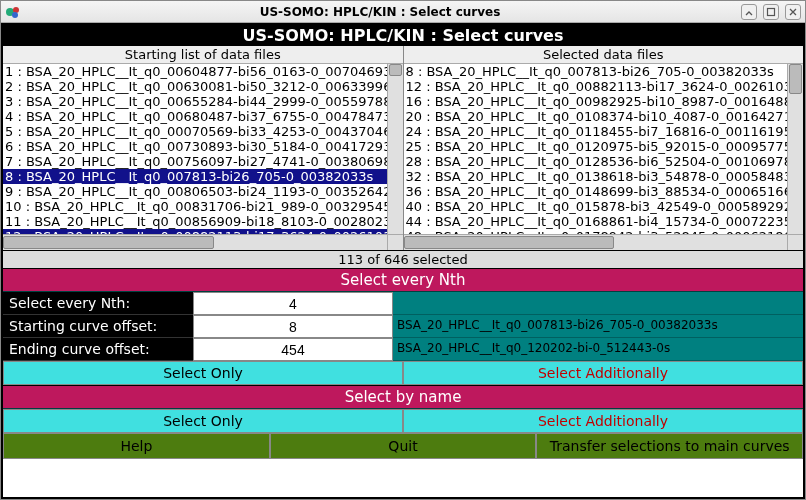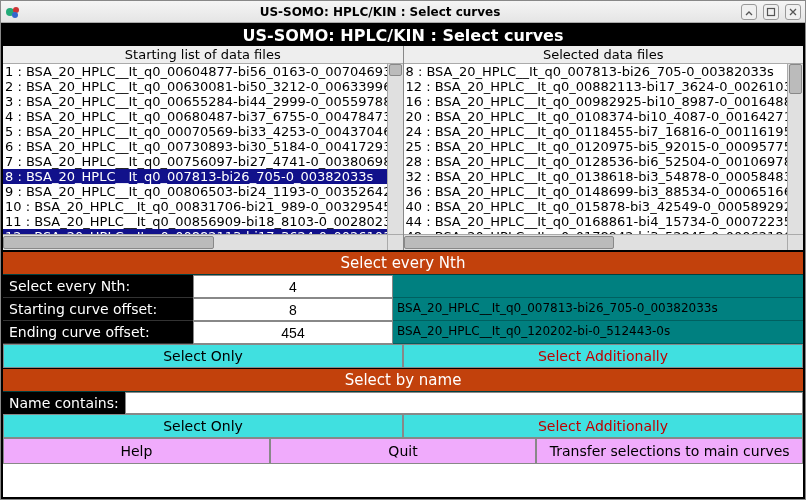--- a/index.html
+++ b/index.html
@@ -94,21 +94,21 @@
   .corner { position:absolute; right:0; bottom:0; width:16px; height:16px; background:#e0e0e0; border-left:1px solid #aaa; border-top:1px solid #aaa;}
 
   .status-line {
     text-align:center;
     font-size:13px;
     background:#ddd;
     padding:1px 0;
   }
 
   .section-title {
-    background:#c2410c;
+    background:#be185d;
     color:#fff;
     font-size:15px;
     text-align:center;
     padding:2px 0;
     border-top:1px solid #000;
     border-bottom:1px solid #004040;
   }
 
   .nth-grid {
     display:grid;
@@ -157,21 +157,21 @@
     flex:1; background:#fff; border:1px solid #888;
     display:flex; align-items:center;
   }
   .name-input-wrap input {
     flex:1; border:none; font-size:14px; padding:2px 4px; outline:none; background:transparent;
   }
 
   .bottom-btn-row { display:flex; }
   .bottom-btn {
     flex:1; text-align:center; font-size:14px;
-    background:#f0abfc;
+    background:#4d7c0f;
     border:1px solid #888;
     padding:4px 0;
     cursor:pointer;
   }
 </style>
 </head>
 <body>
 
 <div class="window">
   <div class="titlebar">
@@ -251,20 +251,21 @@
               <div class="thumb" id="rth-v" style="top: 0px; height: 30px;"></div>
             </div>
           <div class="hscroll">
               <div class="thumb" id="rth-h" style="left: 0px; width: 55%;"></div>
             </div>
           <div class="corner"></div>
         </div>
       </div>
     </div>
 
+    <div class="status-line">113 of 646 selected</div>
 
     <div class="section-title">Select every Nth</div>
     <div class="nth-grid">
       <div class="nth-label">Select every Nth:</div>
       <div class="nth-input">
           <input value="4" style="">
         </div>
       <div class="nth-readout"></div>
 
       <div class="nth-label">Starting curve offset:</div>
@@ -279,26 +280,20 @@
         </div>
       <div class="nth-readout">BSA_20_HPLC__It_q0_120202-bi-0_512443-0s</div>
     </div>
 
     <div class="btn-row">
       <div class="btn">Select Only</div>
       <div class="btn red">Select Additionally</div>
     </div>
 
     <div class="section-title">Select by name</div>
-    <div class="name-row">
-      <div class="name-label">Name contains:</div>
-      <div class="name-input-wrap">
-          <input value="" style="">
-        </div>
-    </div>
     <div class="btn-row">
       <div class="btn">Select Only</div>
       <div class="btn red">Select Additionally</div>
     </div>
 
     <div class="bottom-btn-row">
       <div class="bottom-btn">Help</div>
       <div class="bottom-btn">Quit</div>
       <div class="bottom-btn">Transfer selections to main curves</div>
     </div>

